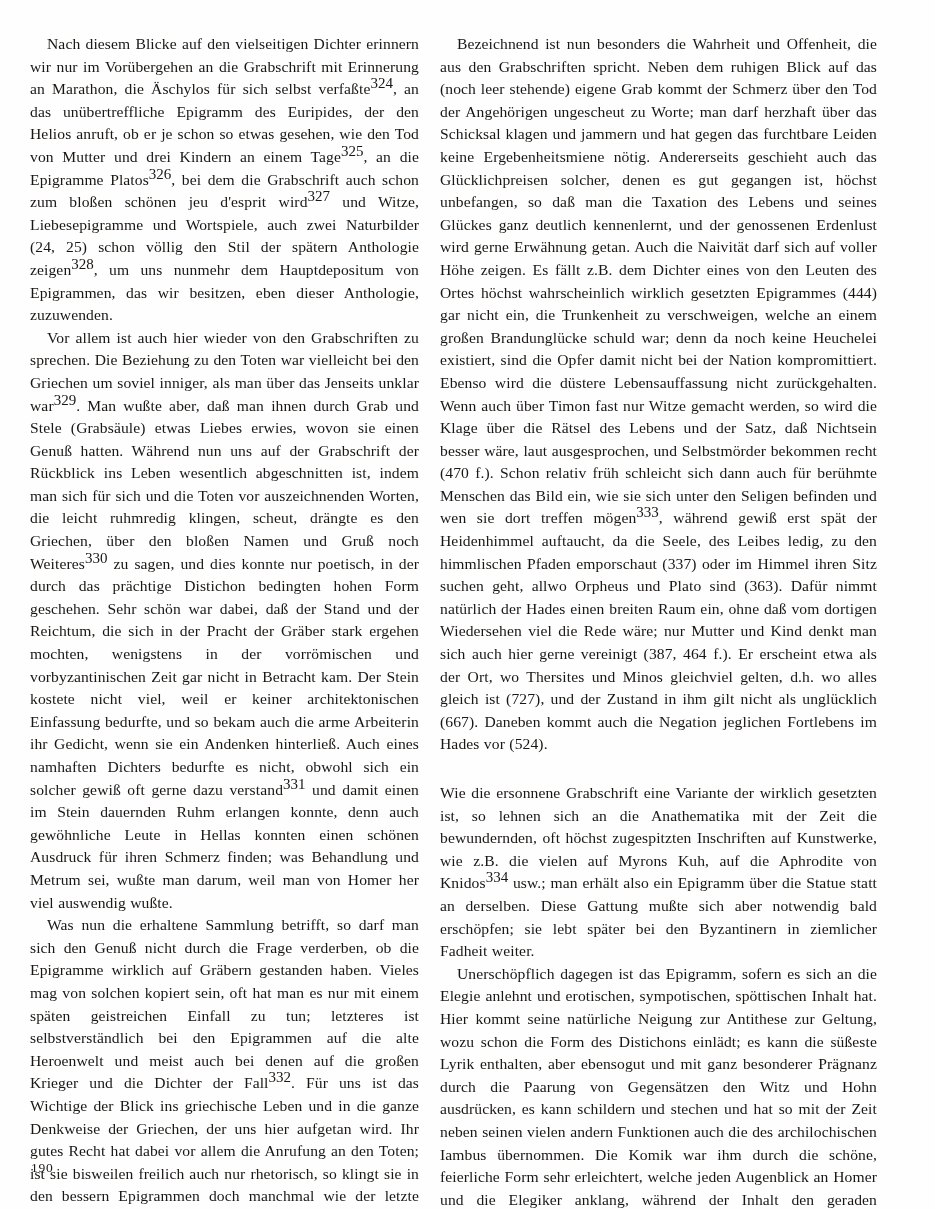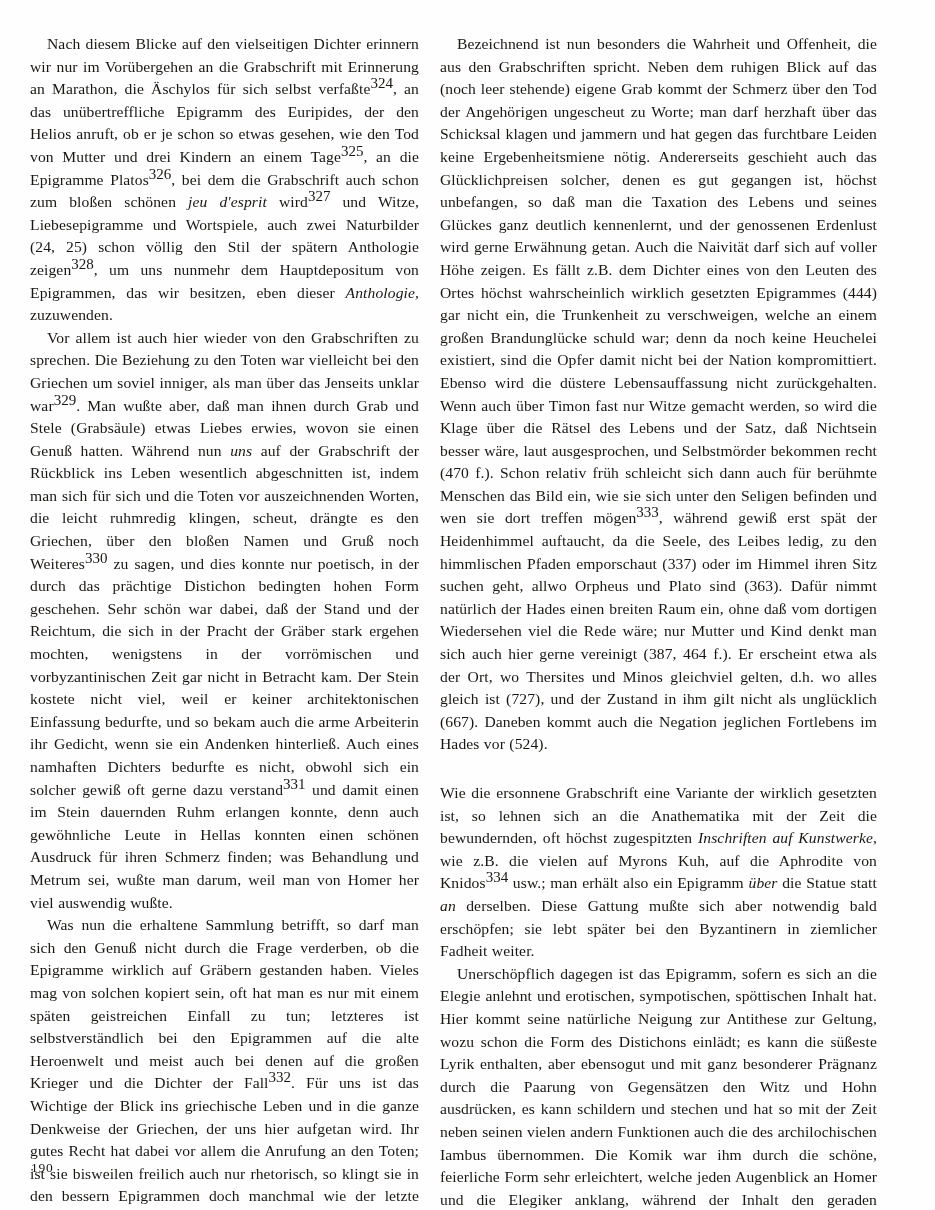--- a/index.html
+++ b/index.html
@@ -23,21 +23,21 @@
     line-height: 22.6px;
     letter-spacing: 0.1px;
     word-spacing: 0.4px;
     hyphens: none;
   }
   .col-left  { left: 30px;  width: 389px; }
   .col-right { left: 440px; width: 437px; }
   .para { margin: 0; }
   .para.indent { text-indent: 17px; }
   .para.gap-before { margin-top: 26px; }
-  .it { font-style: italic; }
+  .it { }
   sup.fn {
     font-size: 15px;
     line-height: 0;
     vertical-align: 6px;
     letter-spacing: 0;
   }
   .page-number {
     position: absolute;
     left: 31px; top: 1160px;
     font-size: 13.5px;

